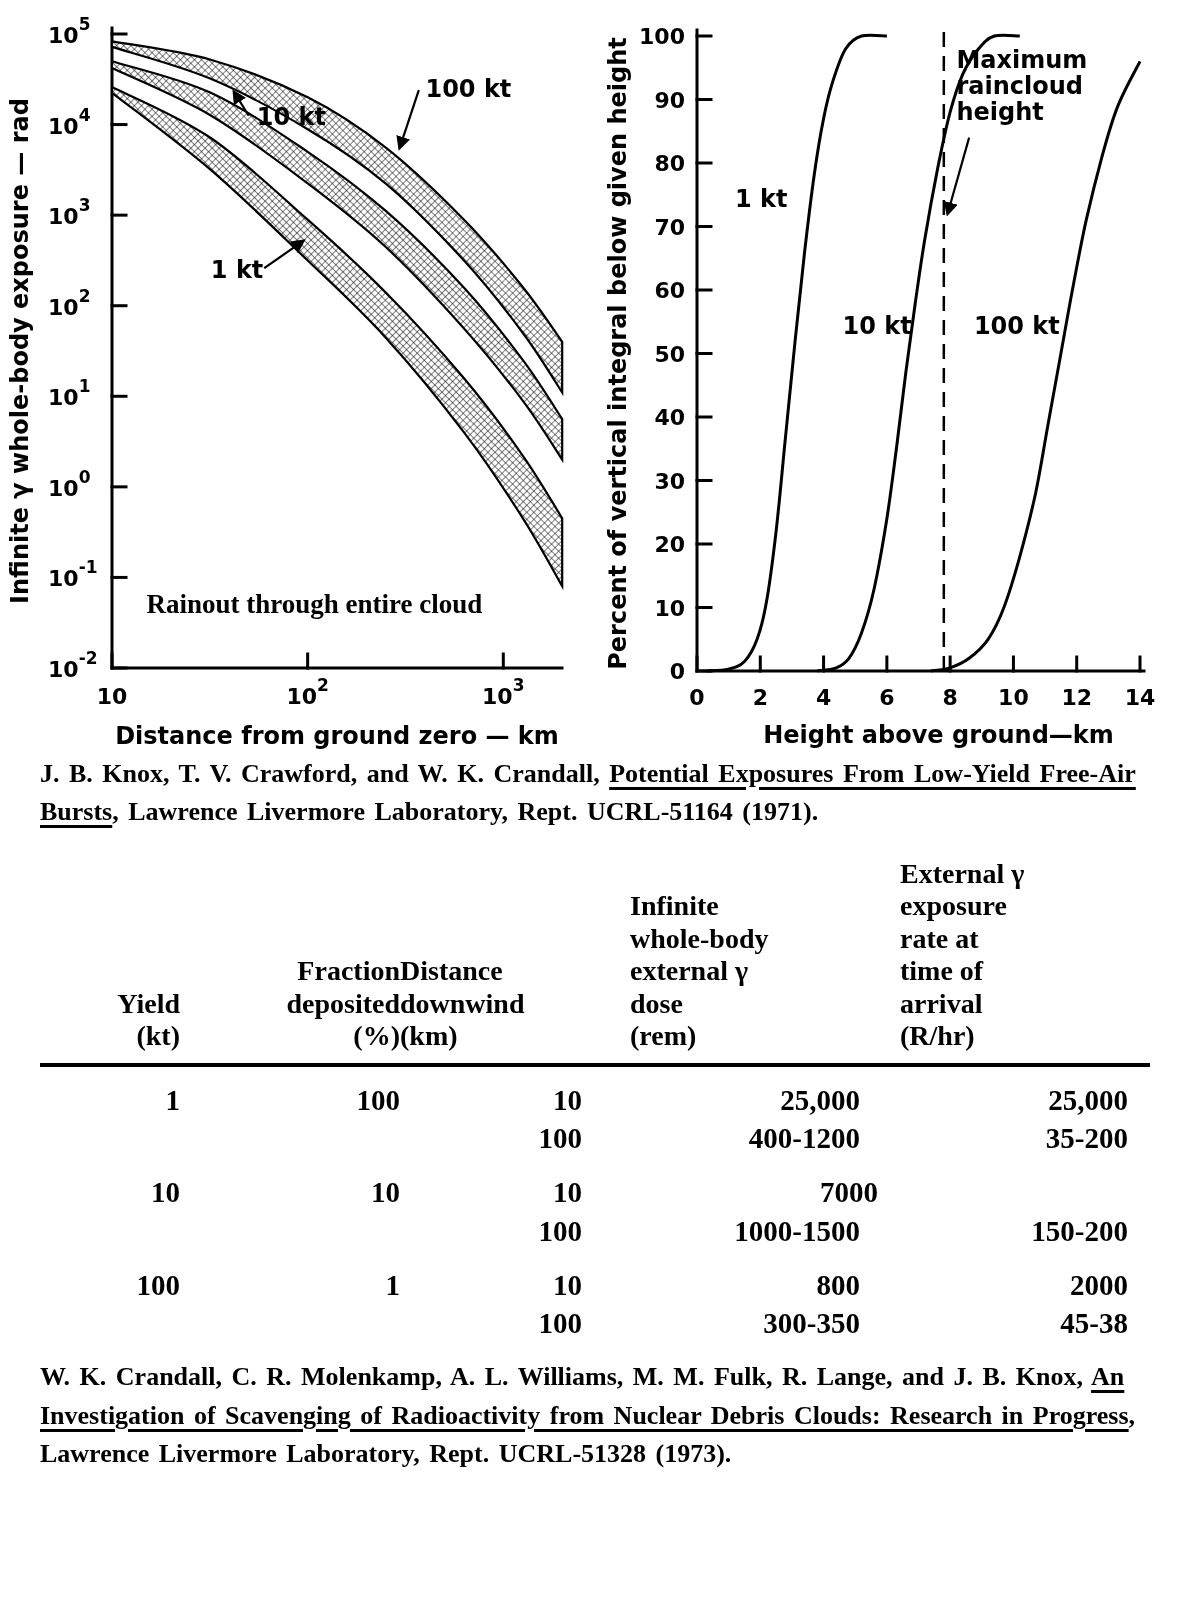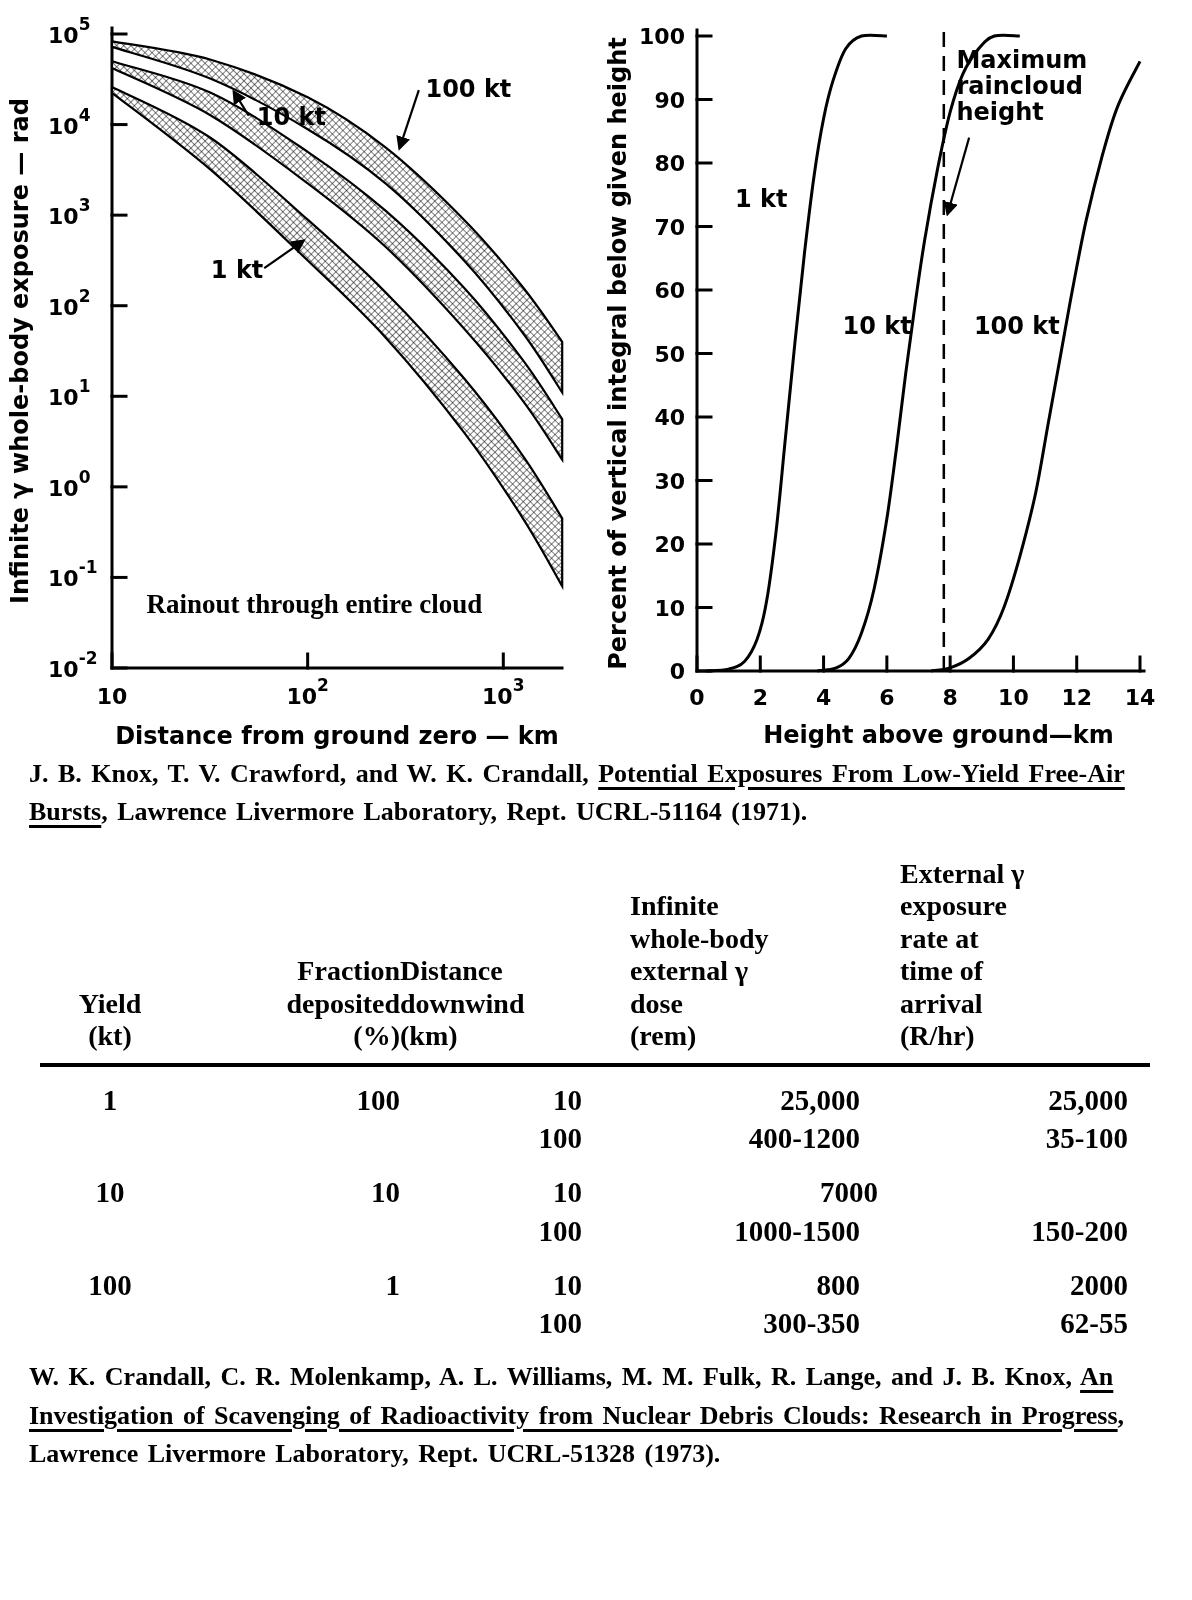--- a/index.html
+++ b/index.html
@@ -11,28 +11,28 @@
   svg text{fill:#000}
   .tick{font:bold 22px "DejaVu Sans",sans-serif}
   .lbl{font:bold 24px "DejaVu Sans",sans-serif}
   .axlab{font:bold 24px "DejaVu Sans",sans-serif}
   .note{font:bold 27px "Liberation Serif",serif}
   .axis{stroke:#000;stroke-width:3;fill:none;stroke-linecap:square}
   .curve{stroke:#000;stroke-width:3;fill:none}
   .band{fill:url(#hatch);stroke:#000;stroke-width:2.2}
   .dashed{stroke:#000;stroke-width:2.5;stroke-dasharray:15 9;fill:none}
   .aline{stroke:#000;stroke-width:2.2;marker-end:url(#ah)}
-  .citation{width:1130px;margin:4px 0 0 29px;font:bold 26px "Liberation Serif",serif;line-height:1.48;word-spacing:3px}
+  .citation{width:1130px;margin:4px 0 0 40px;font:bold 26px "Liberation Serif",serif;line-height:1.48;word-spacing:3px}
   .u{text-decoration:underline;text-underline-offset:5px;text-decoration-thickness:2.5px}
   .table-wrap{margin:26px 0 0 40px;width:1110px}
   .thead,.trow{display:grid;grid-template-columns:140px 220px 230px 270px 250px}
   .thead{align-items:end;border-bottom:4px solid #000;padding-bottom:10px}
   .th{text-align:left;white-space:pre-line;font:bold 28px "Liberation Serif",serif;line-height:1.16}
   .td{font:bold 29px "Liberation Serif",serif;line-height:1.32;white-space:pre-line}
-  .c1{text-align:center}
+  .c1{text-align:right}
   .c2{text-align:right}
   .c3{text-align:right;padding-right:48px}
   .c4{text-align:right;padding-right:40px}
   .c5{text-align:right;padding-right:22px}
   .first{margin-top:14px}
   .gap{margin-top:16px}
   .cite2{margin-top:16px}
 </style>
 </head>
 <body>
@@ -170,21 +170,21 @@
         <div class="td c2">100</div>
         <div class="td c3">10</div>
         <div class="td c4">25,000</div>
         <div class="td c5">25,000</div>
       </div>
       <div class="trow">
         <div class="td c1"></div>
         <div class="td c2"></div>
         <div class="td c3">100</div>
         <div class="td c4">400-1200</div>
-        <div class="td c5">35-100</div>
+        <div class="td c5">35-200</div>
       </div>
       <div class="trow gap">
         <div class="td c1">10</div>
         <div class="td c2">10</div>
         <div class="td c3">10</div>
         <div class="td c5">7000</div>
       </div>
       <div class="trow">
         <div class="td c1"></div>
         <div class="td c2"></div>
@@ -197,20 +197,20 @@
         <div class="td c2">1</div>
         <div class="td c3">10</div>
         <div class="td c4">800</div>
         <div class="td c5">2000</div>
       </div>
       <div class="trow">
         <div class="td c1"></div>
         <div class="td c2"></div>
         <div class="td c3">100</div>
         <div class="td c4">300-350</div>
-        <div class="td c5">62-55</div>
+        <div class="td c5">45-38</div>
       </div>
     </div>
   </div>
 
   <p class="citation cite2"><span>W. K. Crandall, C. R. Molenkamp, A. L. Williams, M. M. Fulk, R. Lange, and J. B. Knox, </span><span class="u">An Investigation of Scavenging of Radioactivity from Nuclear Debris Clouds:  Research in Progress</span><span>, Lawrence Livermore Laboratory, Rept. UCRL-51328 (1973).</span></p>
 
 </div>
 
 </body></html>

